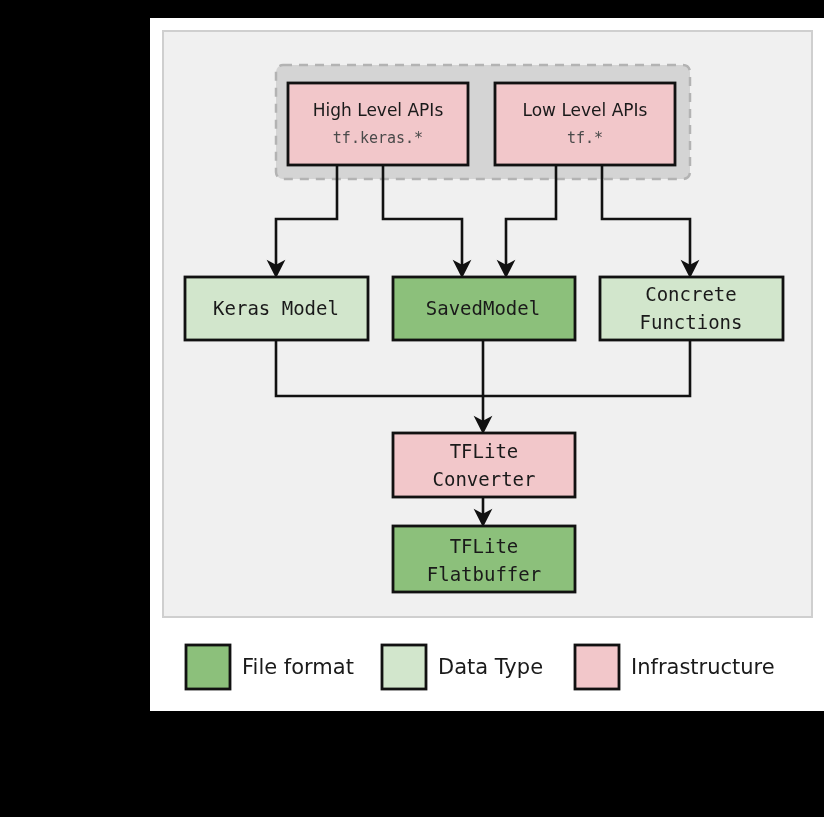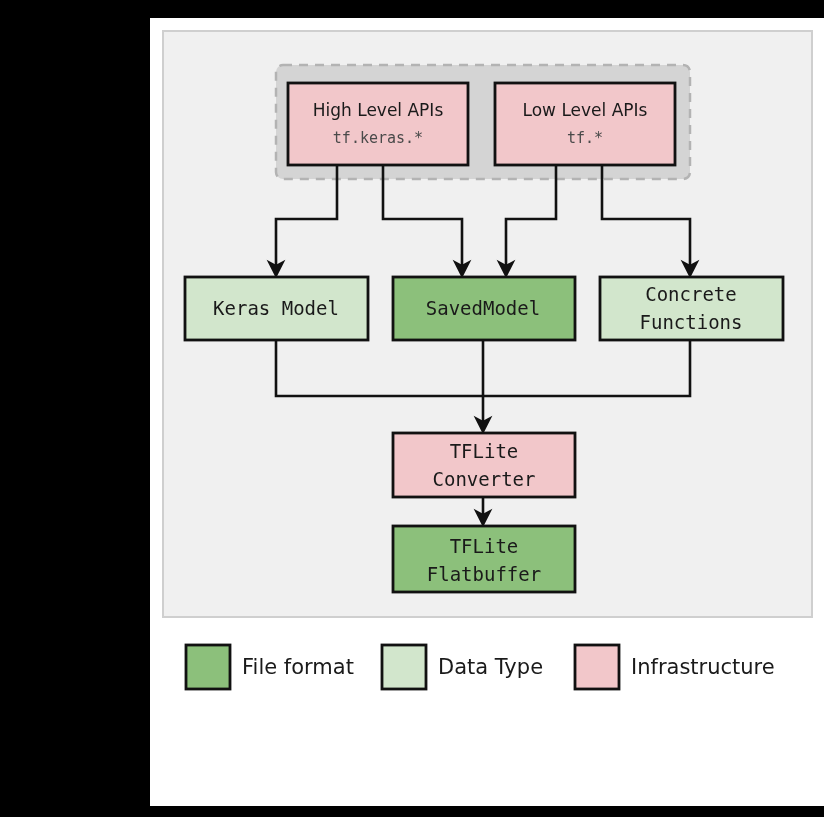--- a/index.html
+++ b/index.html
@@ -12,21 +12,21 @@
     width: 824px;
     height: 817px;
     overflow: hidden;
     font-family: "DejaVu Sans", sans-serif;
   }
   #figure-card {
     position: absolute;
     left: 150px;
     top: 18px;
     width: 674px;
-    height: 788px;
+    height: 693px;
     background: #ffffff;
   }
   #diagram-svg {
     display: block;
   }
   .node-box-label {
     font-family: "DejaVu Sans", sans-serif;
     font-size: 18px;
     fill: #1a1a1a;
     text-anchor: middle;

